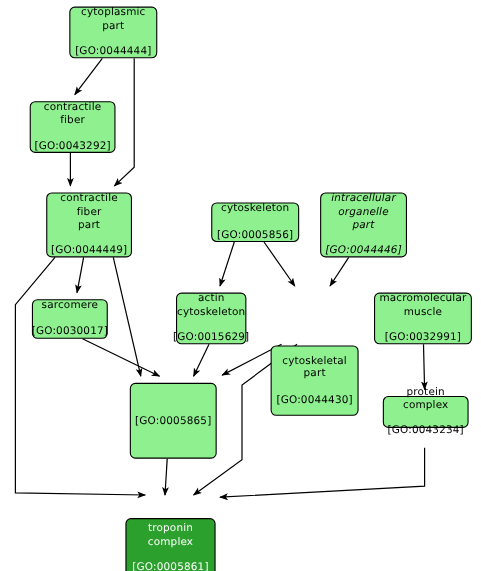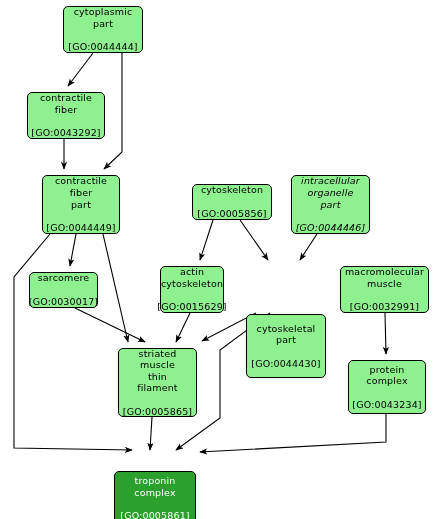--- a/index.html
+++ b/index.html
@@ -129,27 +129,23 @@
         <span class="go-term">cytoskeletal
 part</span>
         <span class="go-id">[GO:0044430]</span>
       </div>
       <div class="go-node" style="left: 340px; top: 266px; width: 89px; height: 47px;">
         <span class="go-term">macromolecular
 muscle</span>
         <span class="go-id">[GO:0032991]</span>
       </div>
       <div class="go-node" style="left: 118px; top: 348px; width: 79px; height: 69px;">
-        <span class="go-term">striated
-muscle
-thin
-filament</span>
         <span class="go-id">[GO:0005865]</span>
       </div>
-      <div class="go-node" style="left: 348px; top: 360px; width: 78px; height: 54px;">
+      <div class="go-node" style="left: 348px; top: 360px; width: 78px; height: 29px;">
         <span class="go-term">protein
 complex</span>
         <span class="go-id">[GO:0043234]</span>
       </div>
       <div class="go-node highlight" style="left: 114px; top: 456px; width: 82px; height: 55px;">
         <span class="go-term">troponin
 complex</span>
         <span class="go-id">[GO:0005861]</span>
       </div>
     </div>

